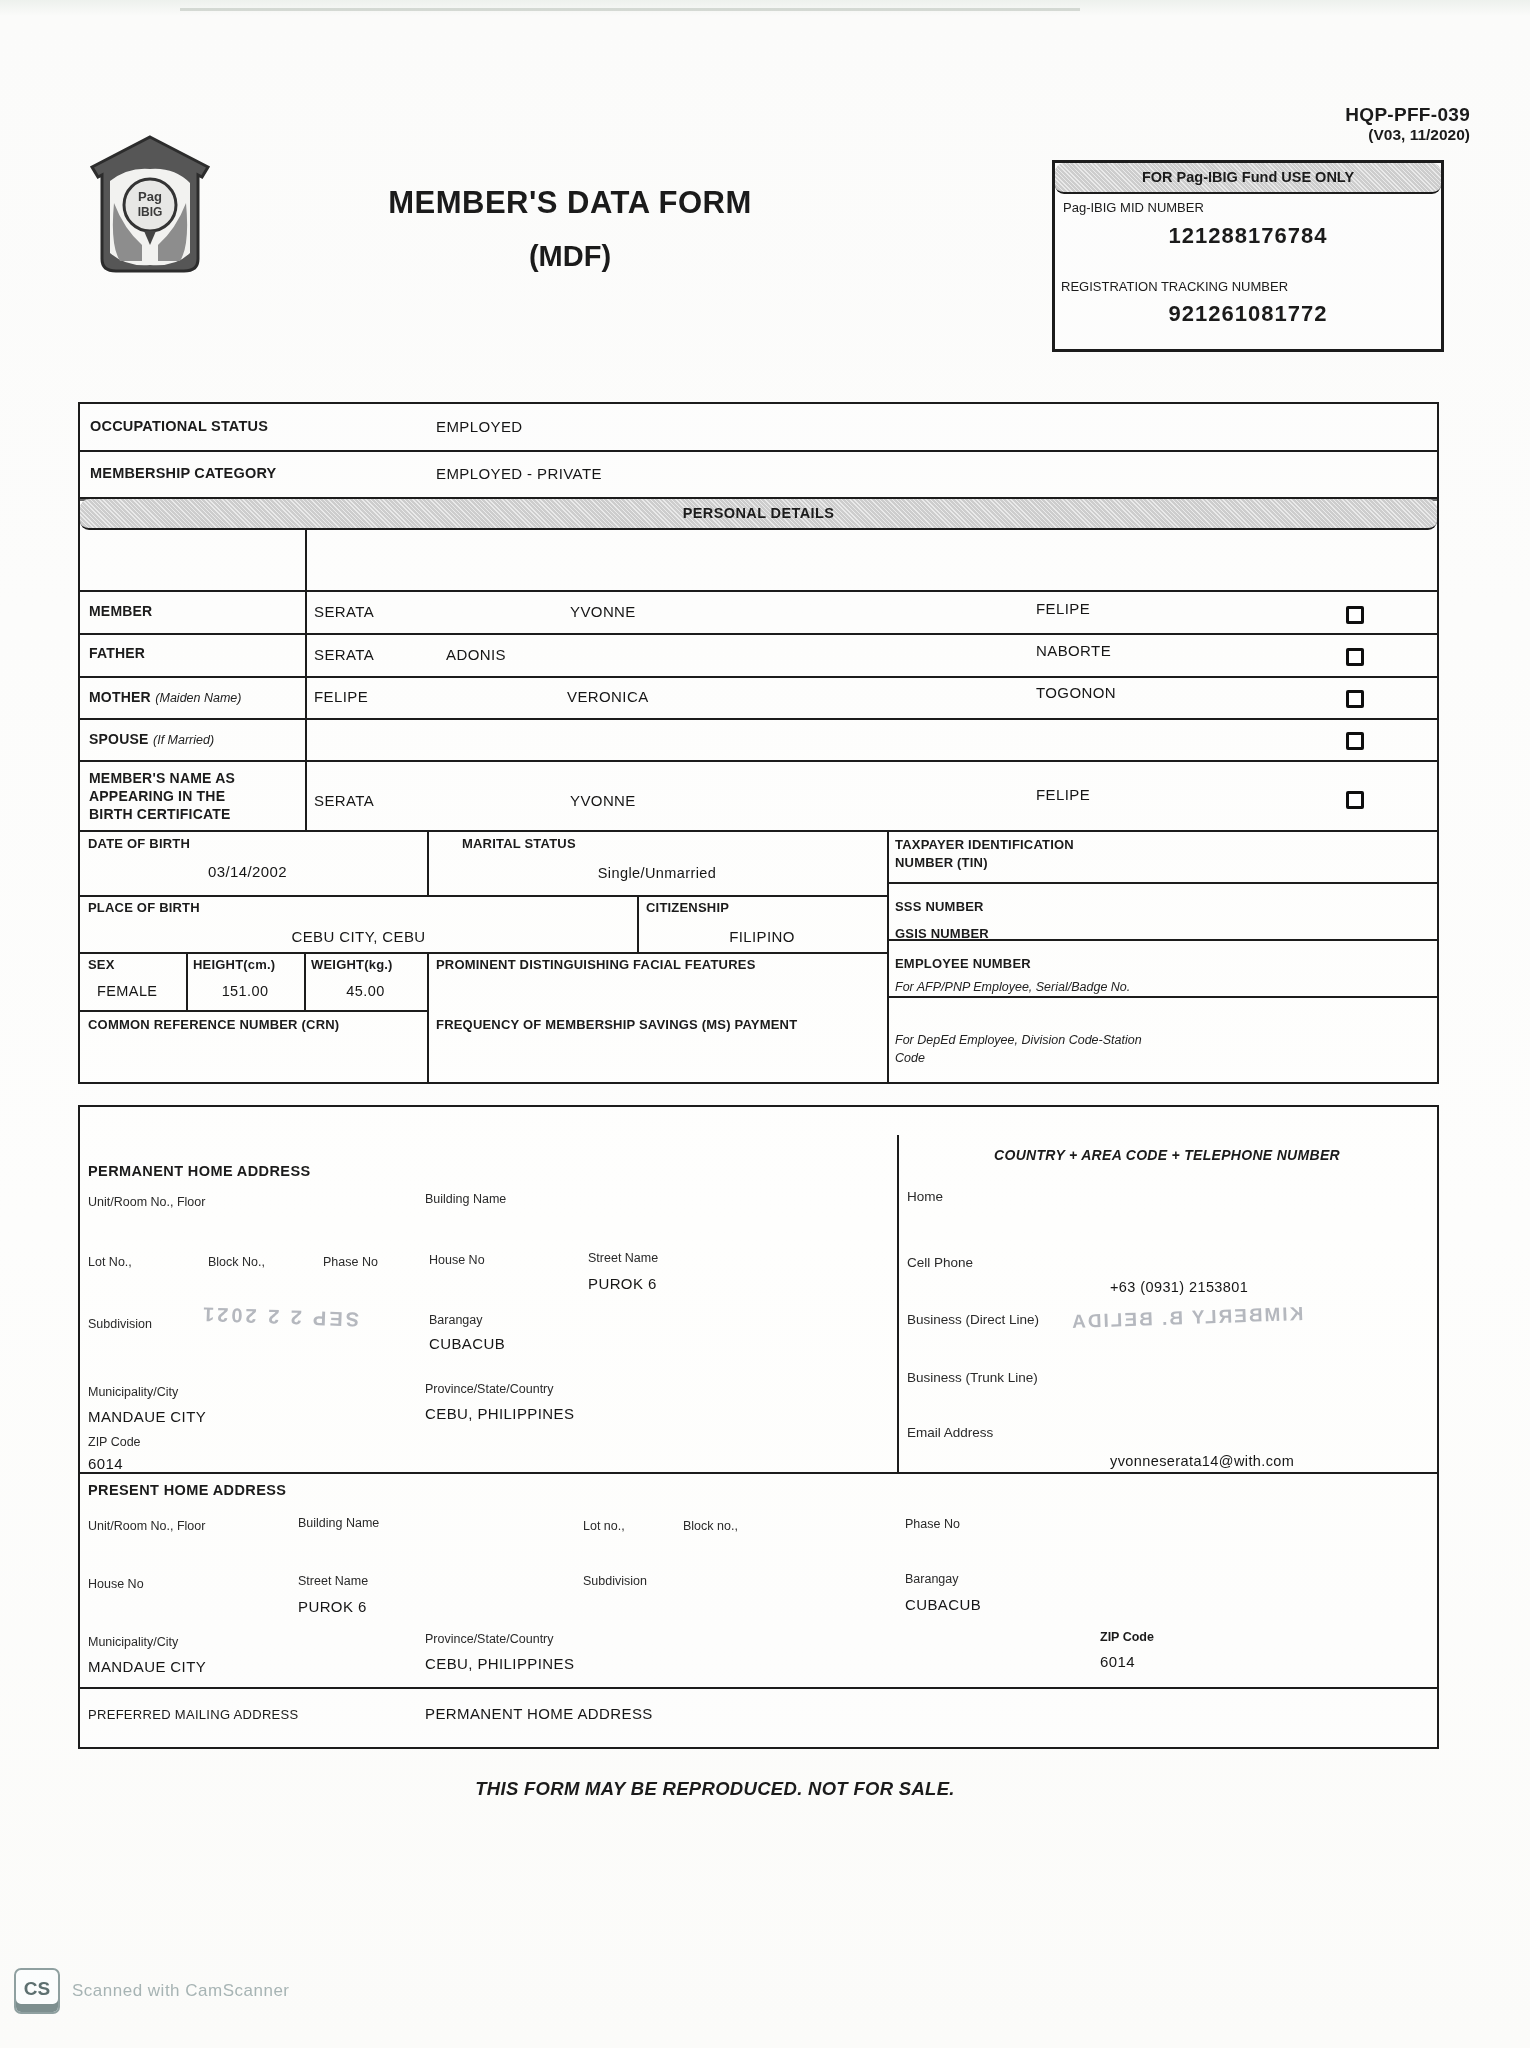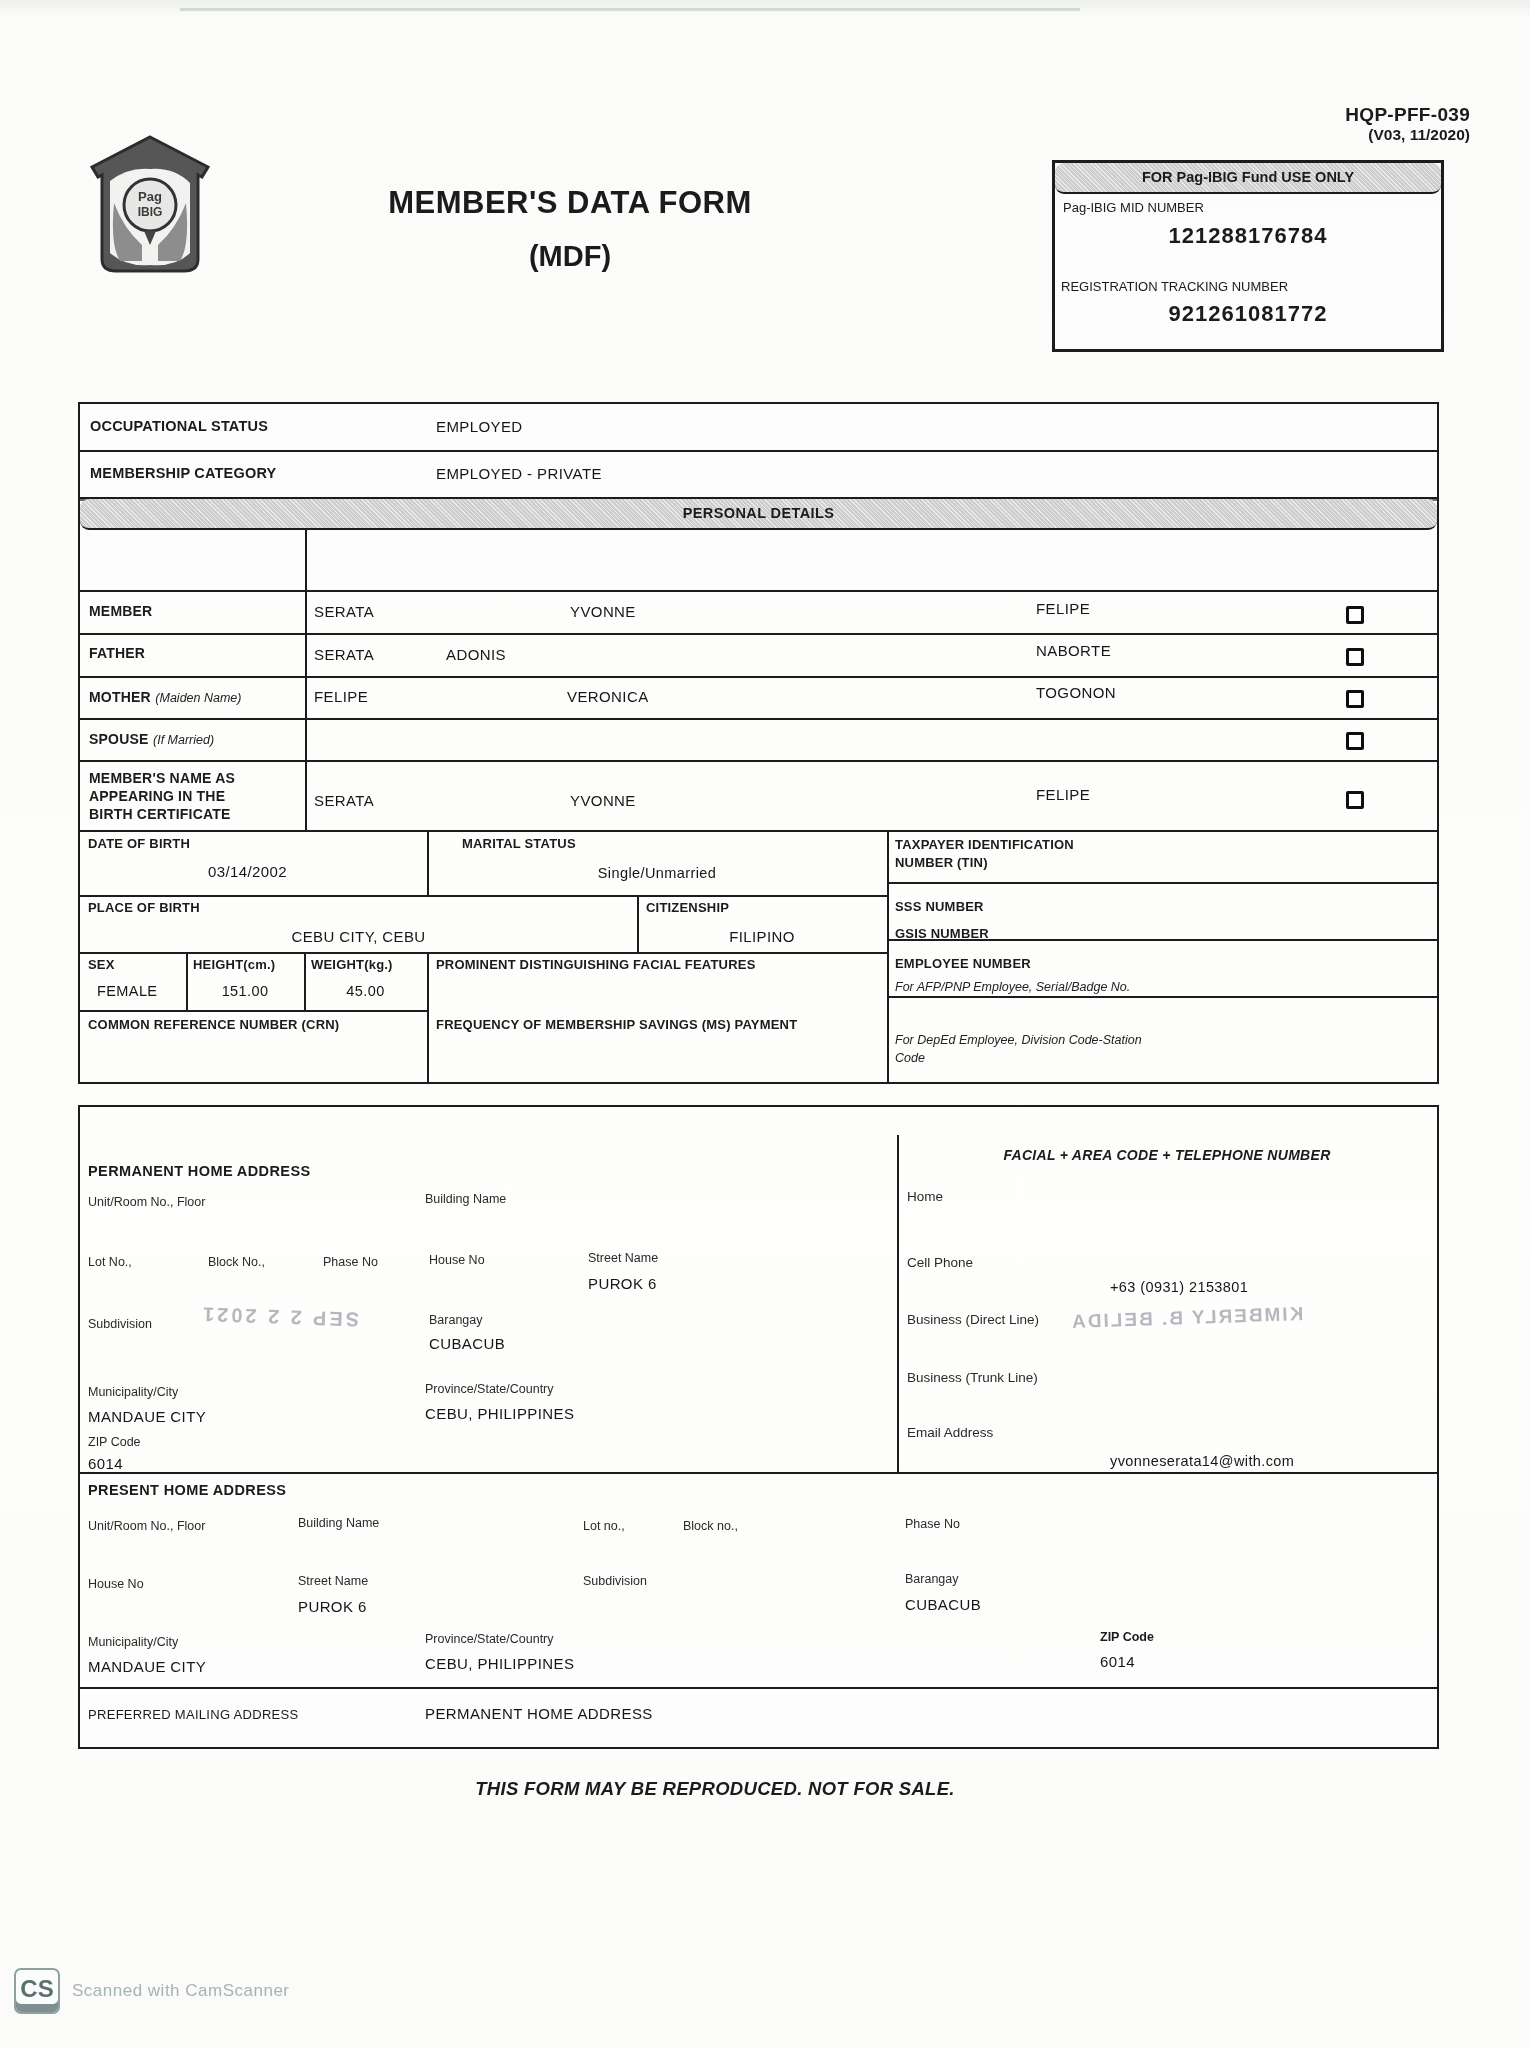--- a/index.html
+++ b/index.html
@@ -181,21 +181,21 @@
     <div class="abs val" style="left:349px;top:228px;">CUBACUB</div>
 
     <div class="abs slbl" style="left:8px;top:278px;">Municipality/City</div>
     <div class="abs val" style="left:8px;top:301px;">MANDAUE CITY</div>
     <div class="abs slbl" style="left:345px;top:275px;">Province/State/Country</div>
     <div class="abs val" style="left:345px;top:298px;">CEBU, PHILIPPINES</div>
 
     <div class="abs slbl" style="left:8px;top:328px;">ZIP Code</div>
     <div class="abs val" style="left:8px;top:348px;">6014</div>
 
-    <div class="abs ctr i b" style="left:817px;top:40px;width:540px;font-size:14px;letter-spacing:.3px;">FACIAL + AREA CODE + TELEPHONE NUMBER</div>
+    <div class="abs ctr i b" style="left:817px;top:40px;width:540px;font-size:14px;letter-spacing:.3px;">COUNTRY + AREA CODE + TELEPHONE NUMBER</div>
     <div class="abs slbl" style="left:827px;top:82px;font-size:13.5px;">Home</div>
     <div class="abs slbl" style="left:827px;top:148px;font-size:13.5px;">Cell Phone</div>
     <div class="abs val" style="left:1030px;top:172px;font-size:14.5px;">+63 (0931) 2153801</div>
     <div class="abs slbl" style="left:827px;top:205px;font-size:13.5px;">Business (Direct Line)</div>
     <div class="stamp" style="left:990px;top:200px;font-size:19px;letter-spacing:2px;transform:scaleX(-1) rotate(2deg);">KIMBERLY B. BELIDA</div>
     <div class="abs slbl" style="left:827px;top:263px;font-size:13.5px;">Business (Trunk Line)</div>
     <div class="abs slbl" style="left:827px;top:318px;font-size:13.5px;">Email Address</div>
     <div class="abs val" style="left:1030px;top:346px;font-size:14.5px;">yvonneserata14@with.com</div>
 
     <div class="hline" style="left:0;top:365px;width:100%;"></div>
@@ -222,17 +222,17 @@
 
     <div class="hline" style="left:0;top:580px;width:100%;"></div>
     <div class="abs lbl" style="left:8px;top:600px;font-size:13px;letter-spacing:.3px;font-weight:normal;">PREFERRED MAILING ADDRESS</div>
     <div class="abs val" style="left:345px;top:598px;">PERMANENT HOME ADDRESS</div>
   </div>
 
   <div class="abs ctr b i" style="left:50px;top:1778px;width:1330px;font-size:18.5px;letter-spacing:.3px;">THIS FORM MAY BE REPRODUCED. NOT FOR SALE.</div>
 
   <div class="abs" style="left:14px;top:1968px;width:420px;height:52px;">
     <div class="abs ctr" style="left:0;top:0;width:42px;height:42px;border:2px solid #8fa0a0;border-radius:7px;background:#fbfdfd;box-shadow:inset 0 -8px 0 #7d8f8f;">
-      <span class="b" style="font-size:24px;line-height:38px;color:#5d7070;">CS</span>
+      <span class="b" style="font-size:19px;line-height:38px;color:#5d7070;">CS</span>
     </div>
     <div class="abs" style="left:58px;top:13px;font-size:17px;color:#a7b4b4;letter-spacing:.5px;">Scanned with CamScanner</div>
   </div>
 </div>
 
 </body></html>

